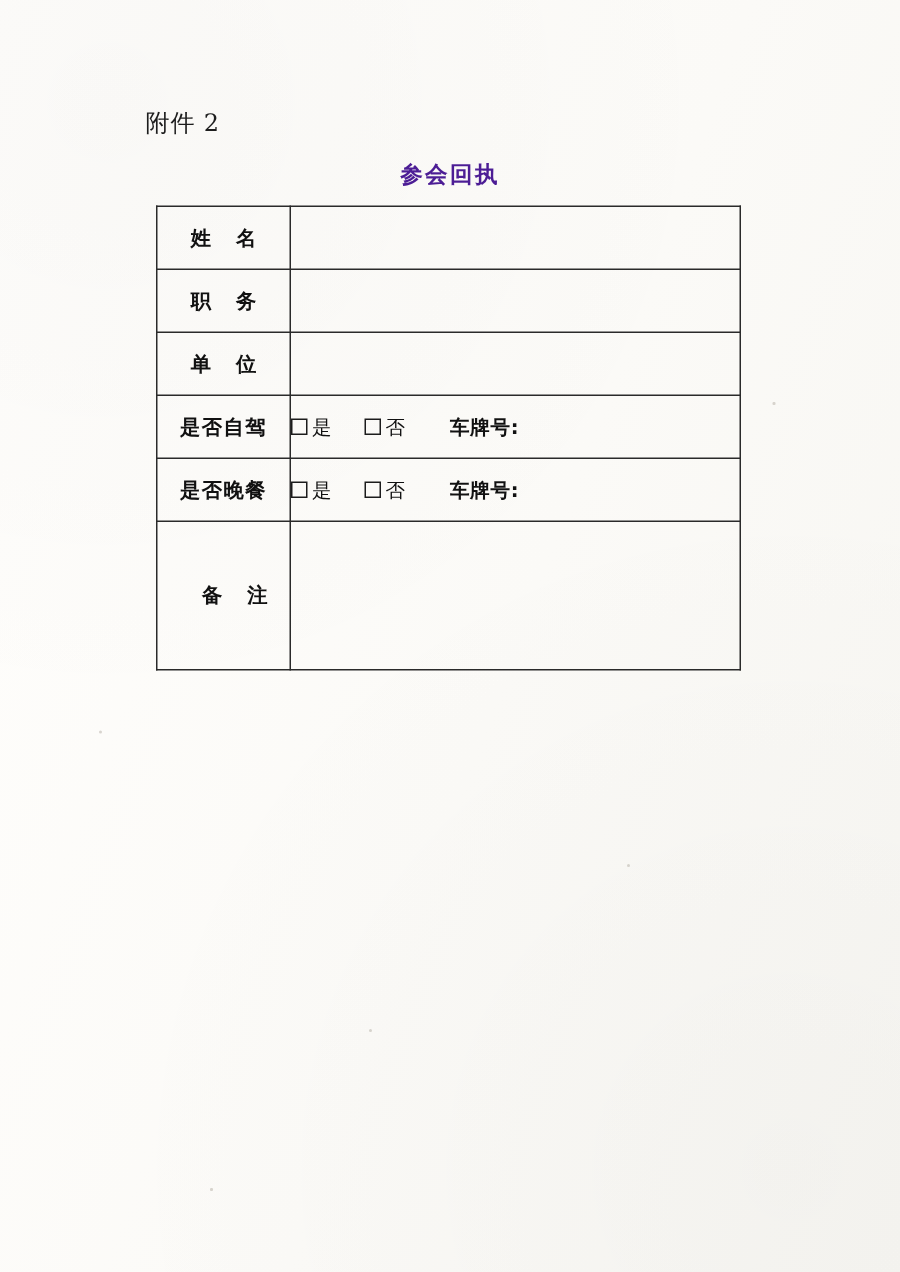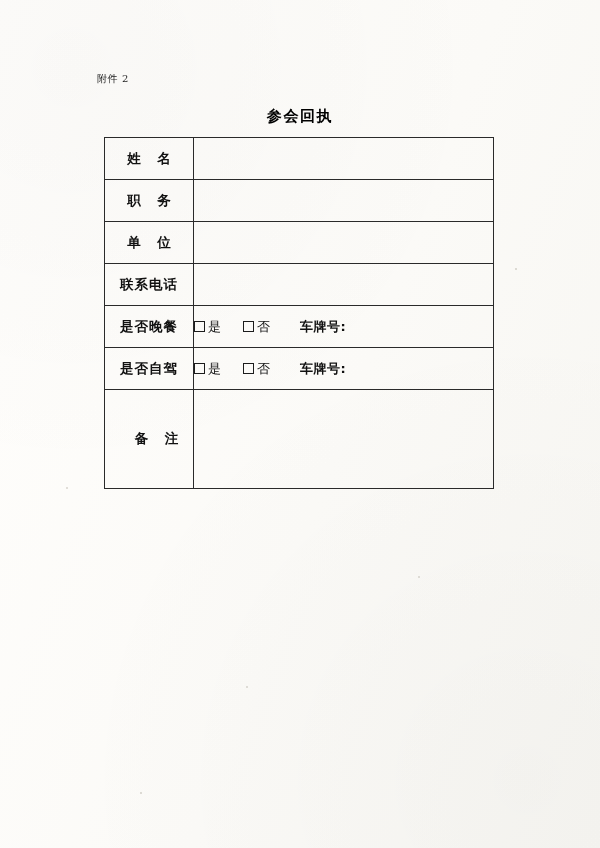--- a/index.html
+++ b/index.html
@@ -30,34 +30,34 @@
     opacity: .55;
   }
   .content {
     position: absolute;
     inset: 0;
   }
   .attachment-label {
     position: absolute;
     left: 97px;
     top: 72px;
-    font-size: 10px;
+    font-size: 16px;
     color: #1d1d1d;
     letter-spacing: .6px;
     font-family: "DejaVu Serif", serif;
   }
   .doc-title {
     position: absolute;
     left: 0;
     right: 0;
     top: 107px;
     text-align: center;
     font-size: 15px;
     font-weight: bold;
-    color: #000000;
+    color: #4c1d95;
     letter-spacing: 1.6px;
     font-family: "DejaVu Sans", sans-serif;
   }
   table.form {
     position: absolute;
     left: 104px;
     top: 137px;
     width: 390px;
     border-collapse: collapse;
     table-layout: fixed;
@@ -142,42 +142,38 @@
       </tr>
       <tr>
         <td class="label wide-letter">职  务</td>
         <td class="value blank-cell"></td>
       </tr>
       <tr>
         <td class="label wide-letter">单  位</td>
         <td class="value blank-cell"></td>
       </tr>
       <tr>
-        <td class="label">联系电话</td>
-        <td class="value blank-cell"></td>
-      </tr>
-      <tr>
-        <td class="label">是否晚餐</td>
+        <td class="label">是否自驾</td>
         <td class="value">
           <div class="choice-row">
             <span class="checkbox-item">
               <span class="box"></span>
                 <span>是</span>
             </span>
             <span class="opt-gap"></span>
             <span class="checkbox-item">
               <span class="box"></span>
                 <span>否</span>
             </span>
             <span class="plate-label">车牌号:</span>
           </div>
         </td>
       </tr>
       <tr>
-        <td class="label">是否自驾</td>
+        <td class="label">是否晚餐</td>
         <td class="value">
           <div class="choice-row">
             <span class="checkbox-item">
               <span class="box"></span>
                 <span>是</span>
             </span>
             <span class="opt-gap"></span>
             <span class="checkbox-item">
               <span class="box"></span>
                 <span>否</span>

